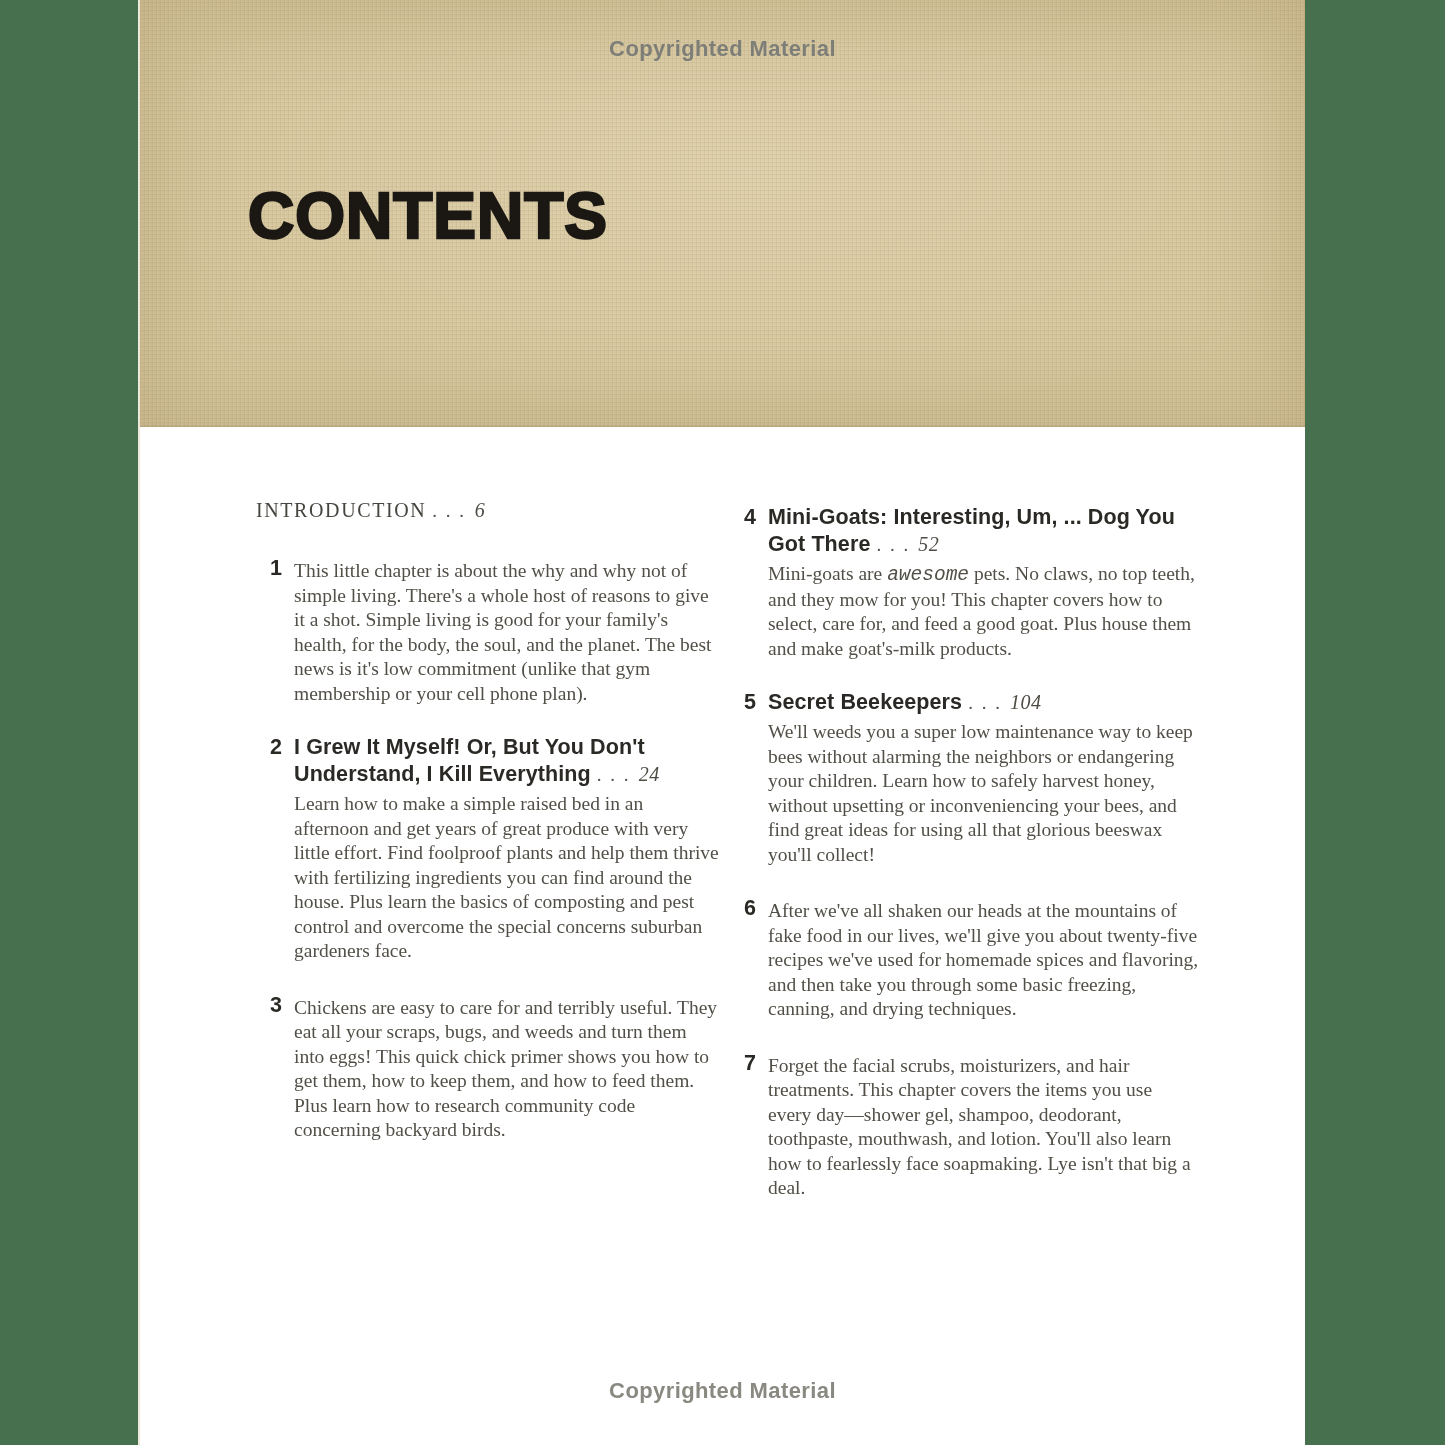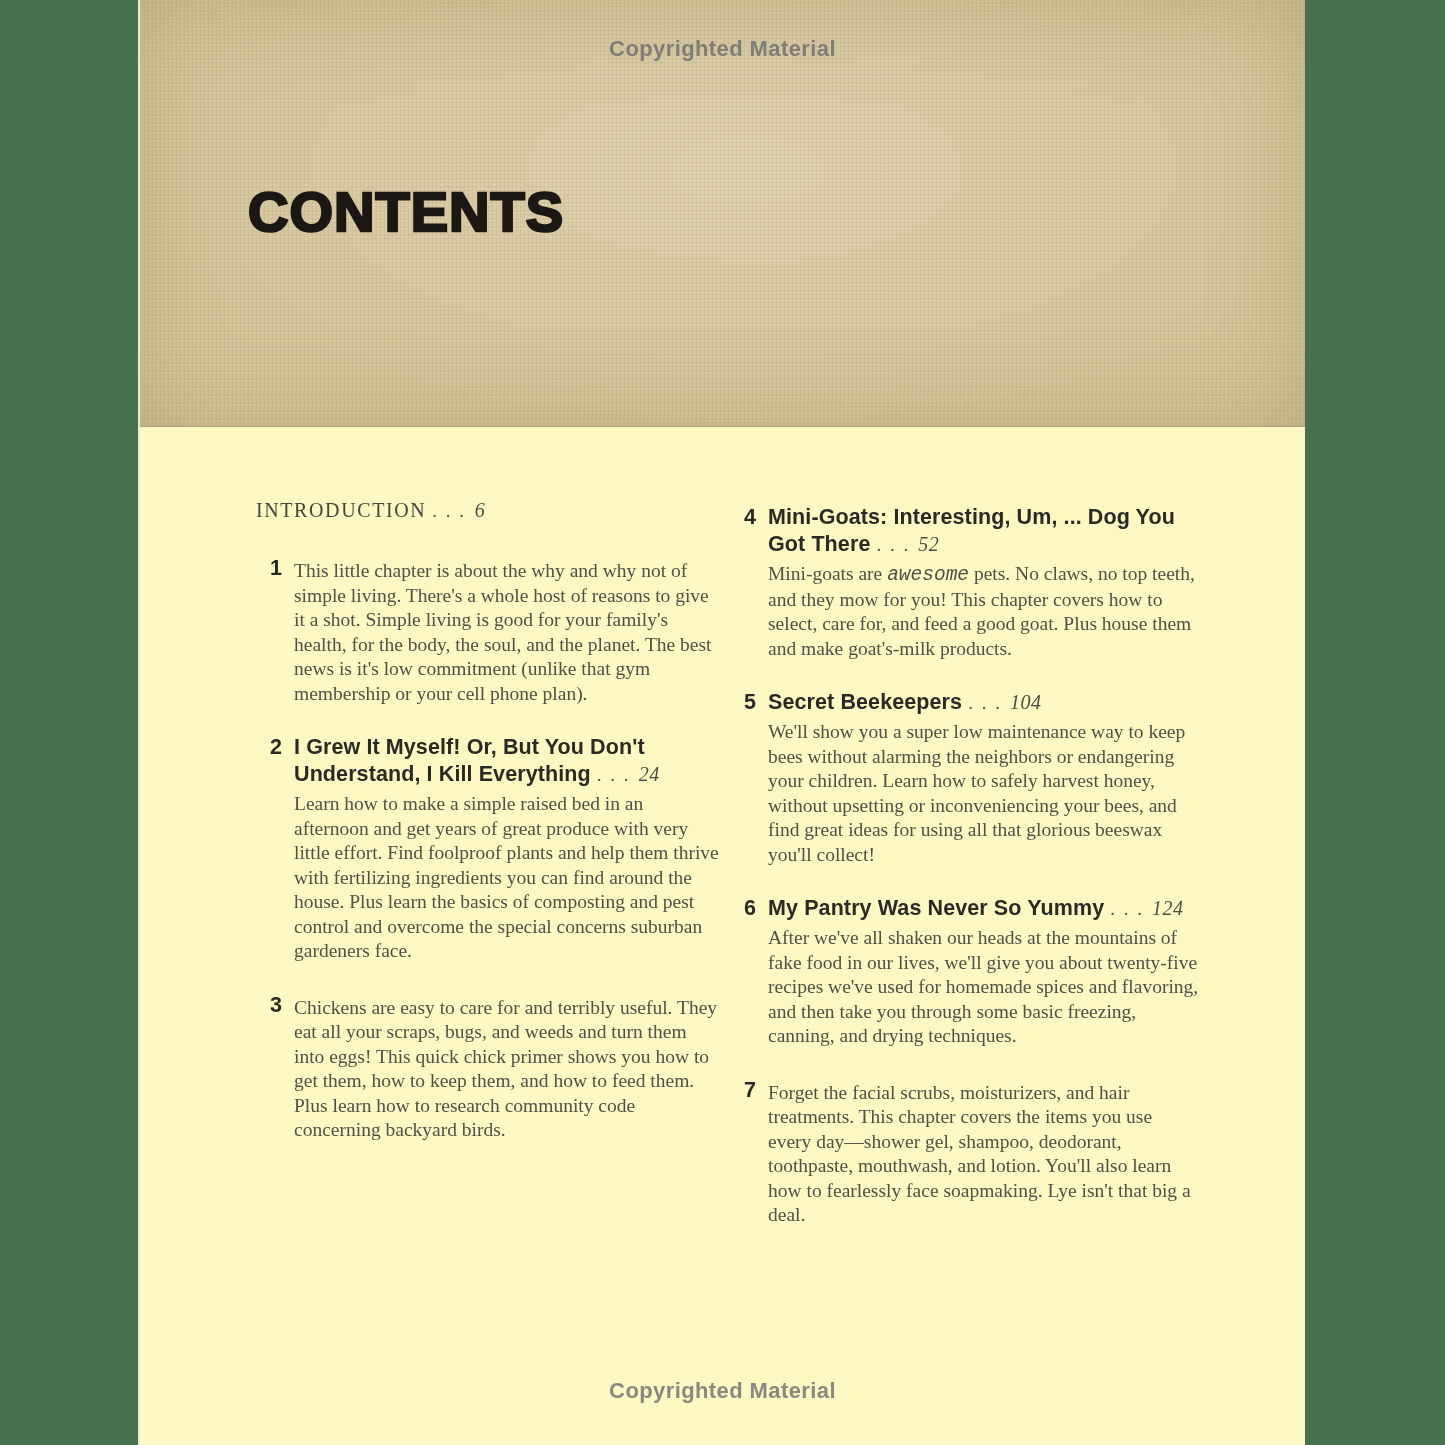--- a/index.html
+++ b/index.html
@@ -6,21 +6,21 @@
   body{
     width:1445px;height:1445px;overflow:hidden;position:relative;
     background:#47714e;
     font-family:"Liberation Sans",sans-serif;
   }
   .margin-strip{position:absolute;top:0;height:1445px;background:#47714e;}
   .margin-strip.left{left:0;width:138px;}
   .margin-strip.right{right:0;width:140px;}
   .page{
     position:absolute;left:138px;top:0;width:1167px;height:1445px;
-    background:#fef9c3;
+    background:#ffffff;
     border-left:2px solid #eee9db;
     box-sizing:border-box;
   }
   .header{
     position:absolute;left:0;top:0;right:0;height:427px;
     background-color:#d4c49b;
     background-image:
       repeating-linear-gradient(90deg, rgba(143,120,78,0.10) 0 1px, rgba(255,248,226,0.08) 1px 2px, rgba(0,0,0,0) 2px 4px),
       repeating-linear-gradient(0deg, rgba(143,120,78,0.10) 0 1px, rgba(255,248,226,0.06) 1px 2px, rgba(0,0,0,0) 2px 4px),
       radial-gradient(ellipse at 52% 40%, rgba(255,250,230,0.22), rgba(0,0,0,0) 72%);
@@ -28,21 +28,21 @@
   }
   .copyright{
     position:absolute;left:0;right:0;text-align:center;
     font-size:22px;font-weight:bold;letter-spacing:0.4px;color:#7e7e78;
   }
   .copyright.top{top:36px;}
   .copyright.bottom{top:1378px;color:#8a8981;}
   .big-title{
     position:absolute;left:108px;top:184px;margin:0;
     font-family:"Liberation Sans",sans-serif;
-    font-size:56px;line-height:1;font-weight:bold;letter-spacing:1px;
+    font-size:64px;line-height:1;font-weight:bold;letter-spacing:1px;
     color:#1b1814;-webkit-text-stroke:2.6px #1b1814;
   }
   .col{position:absolute;margin-left:8px;}
   .col.left{left:108px;top:497px;width:464px;}
   .col.right{left:582px;top:504px;width:470px;}
   .intro-line{
     font-family:"Liberation Serif",serif;
     font-size:20px;line-height:26px;letter-spacing:1.6px;
     color:#46443e;margin:0 0 31px 0;
   }
@@ -120,28 +120,27 @@
       <div class="etext">
         <div class="etitle"><span>Mini-Goats: Interesting, Um, ... Dog You Got There</span><span class="dots">. . .</span> <span class="pagenum">52</span></div>
         <p class="edesc"><span>Mini-goats are </span><span class="it">awesome</span><span> pets. No claws, no top teeth, and they mow for you! This chapter covers how to select, care for, and feed a good goat. Plus house them and make goat's-milk products.</span></p>
       </div>
     </div>
 
     <div class="entry">
       <div class="num">5</div>
       <div class="etext">
         <div class="etitle"><span>Secret Beekeepers</span><span class="dots">. . .</span> <span class="pagenum">104</span></div>
-        <p class="edesc">We'll show you a super low maintenance way to keep bees without alarming the neighbors or endangering your children. Learn how to safely harvest honey, without upsetting or inconveniencing your bees, and find great ideas for using all that glorious beeswax you'll collect!</p>
+        <p class="edesc">We'll weeds you a super low maintenance way to keep bees without alarming the neighbors or endangering your children. Learn how to safely harvest honey, without upsetting or inconveniencing your bees, and find great ideas for using all that glorious beeswax you'll collect!</p>
       </div>
     </div>
 
     <div class="entry">
       <div class="num">6</div>
       <div class="etext">
-        <div class="etitle"><span>My Pantry Was Never So Yummy</span><span class="dots">. . .</span> <span class="pagenum">124</span></div>
         <p class="edesc">After we've all shaken our heads at the mountains of fake food in our lives, we'll give you about twenty-five recipes we've used for homemade spices and flavoring, and then take you through some basic freezing, canning, and drying techniques.</p>
       </div>
     </div>
 
     <div class="entry">
       <div class="num">7</div>
       <div class="etext">
         <p class="edesc">Forget the facial scrubs, moisturizers, and hair treatments. This chapter covers the items you use every day—shower gel, shampoo, deodorant, toothpaste, mouthwash, and lotion. You'll also learn how to fearlessly face soapmaking. Lye isn't that big a deal.</p>
       </div>
     </div>

